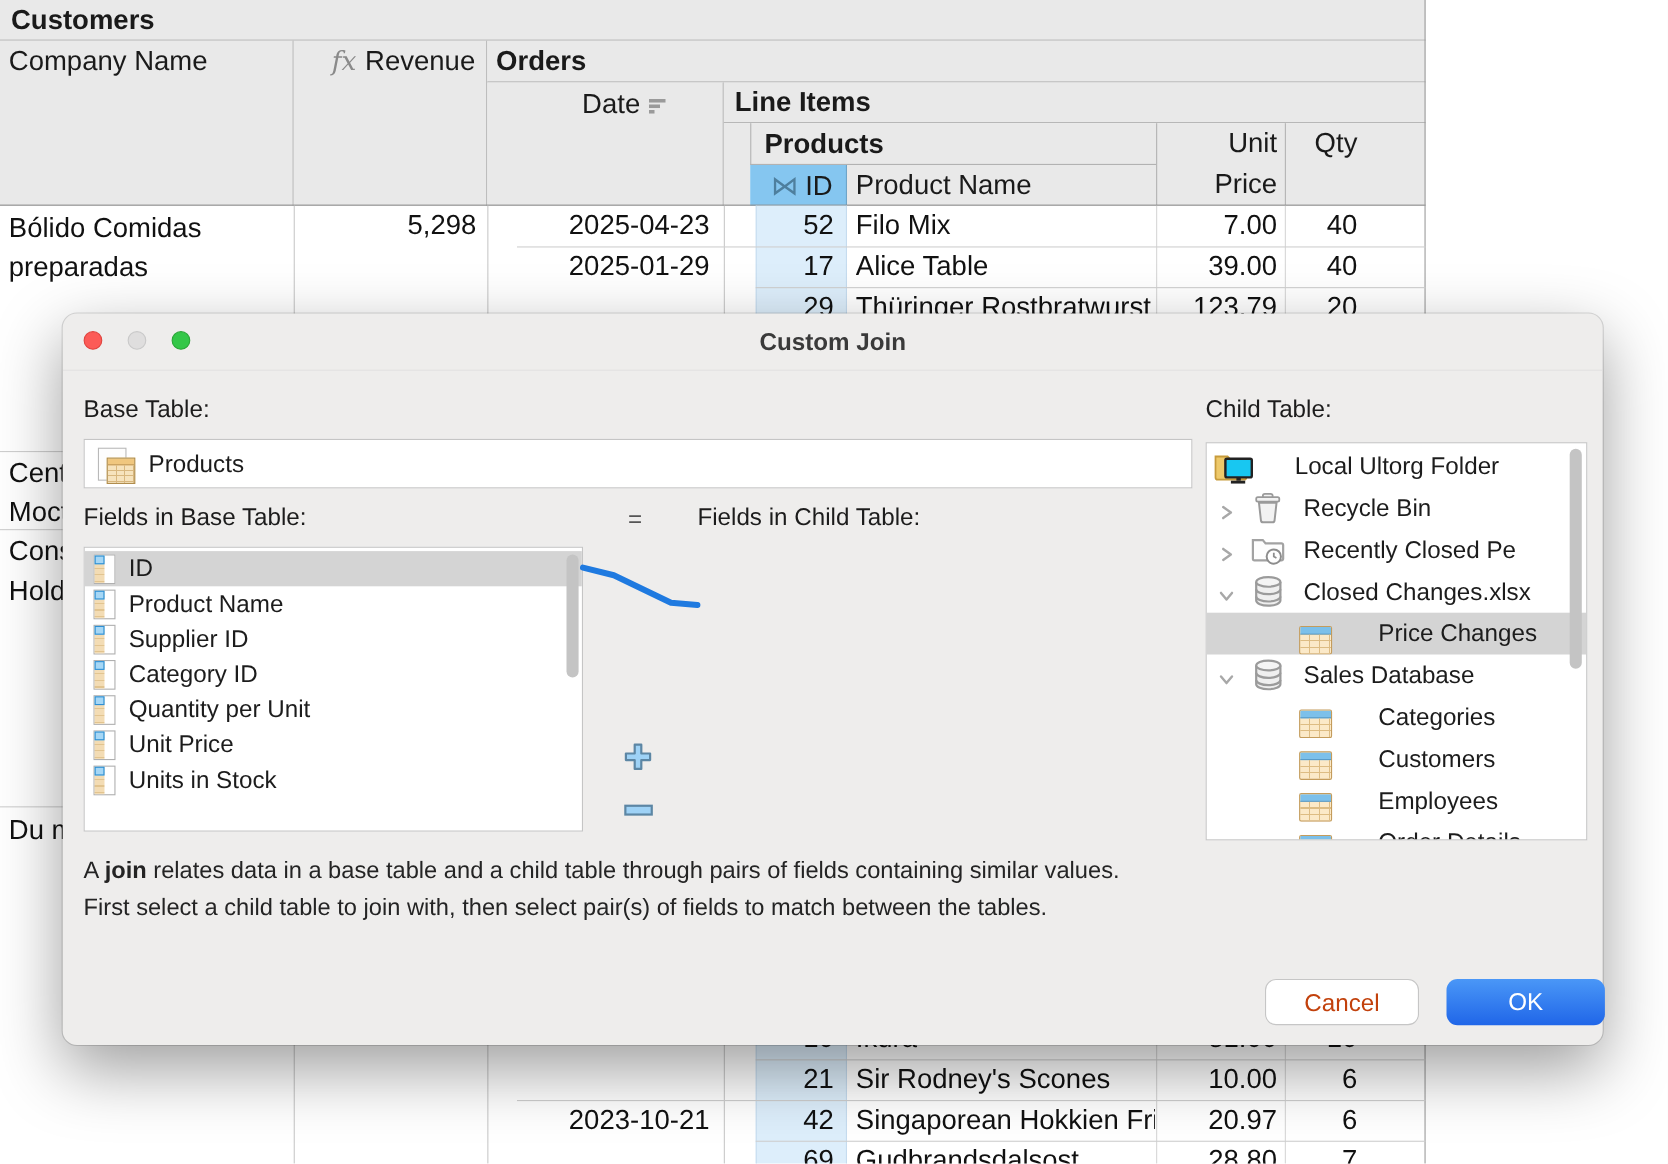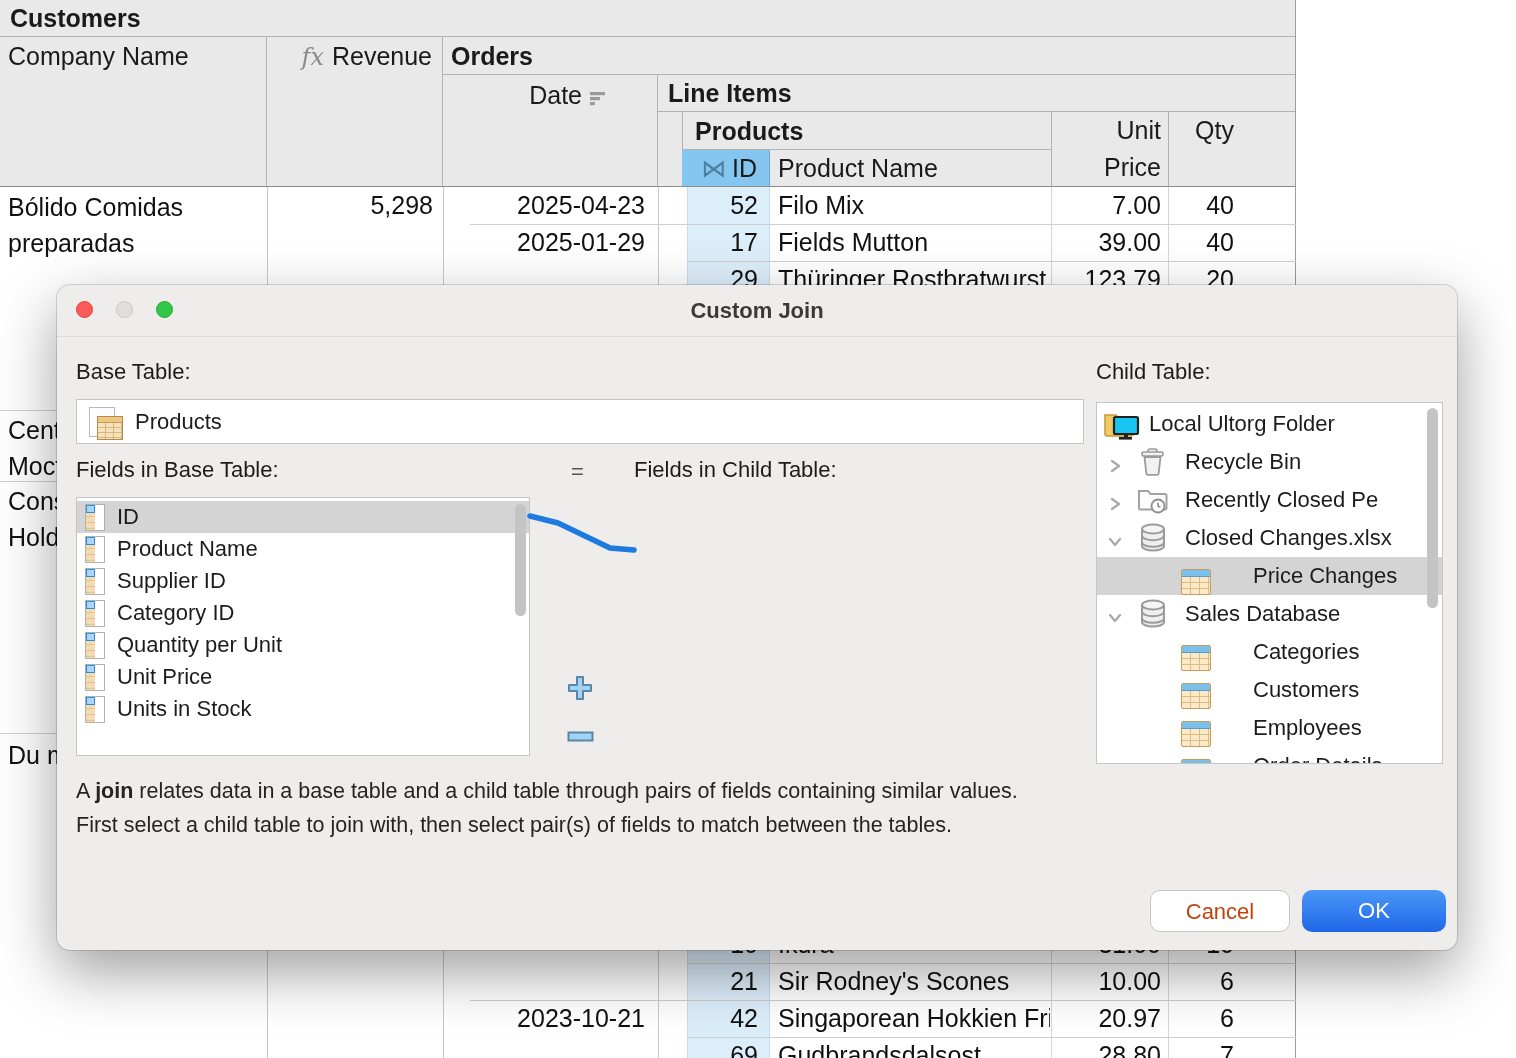--- a/index.html
+++ b/index.html
@@ -67,21 +67,21 @@
   .doc-icon .tbl{position:absolute;left:8px;top:9px;width:24px;height:22px;background:#f6e3bd;
          border:1px solid #b08d4e;overflow:hidden;}
   .doc-icon .tbl::before{content:'';position:absolute;top:0;left:0;right:0;height:5px;background:#f0c77f;
          border-bottom:1px solid #c49c5c;}
   .doc-icon .tbl::after{content:'';position:absolute;top:6px;left:0;right:0;bottom:0;
          background:repeating-linear-gradient(to right,transparent 0 7px,#d8b77f 7px 8px),
                     repeating-linear-gradient(to bottom,transparent 0 4px,#d8b77f 4px 5px);}
   
   .btn{position:absolute;height:42px;border-radius:10px;text-align:center;line-height:42px;cursor:default;}
   #btn-cancel{background:#fff;border:1px solid #c6c6c6;box-sizing:border-box;color:#c2410c;}
-  #btn-ok{background:linear-gradient(#4a97f7,#2066e8);color:#fff;}
+  #btn-ok{background:linear-gradient(#4a97f7,#2066e8);color:#fff;margin-left:13px;}
   .desc{position:absolute;left:19px;font-size:21.5px;color:#242424;white-space:nowrap;}
 </style>
 </head>
 <body>
 
 <div id="canvas">
 
   <div>
 
     <div class="hcell bold" style="left:0;top:0;width:1296px;height:37px;line-height:36px;padding-left:10px;border-bottom:1px solid #b2b2b2;">Customers</div>
@@ -134,21 +134,21 @@
     </div>
 
     <div class="dcell c-date" style="top:187px;">2025-04-23</div>
     <div class="dcell c-id" style="top:187px;">52</div>
     <div class="dcell c-name" style="top:187px;">Filo Mix</div>
     <div class="dcell c-price" style="top:187px;">7.00</div>
     <div class="dcell c-qty" style="top:187px;">40</div>
     <div class="hline" style="left:470px;top:224px;width:826px;"></div>
     <div class="dcell c-date" style="top:224px;">2025-01-29</div>
     <div class="dcell c-id" style="top:224px;">17</div>
-    <div class="dcell c-name" style="top:224px;">Fields Mutton</div>
+    <div class="dcell c-name" style="top:224px;">Alice Table</div>
     <div class="dcell c-price" style="top:224px;">39.00</div>
     <div class="dcell c-qty" style="top:224px;">40</div>
     <div class="hline" style="left:687px;top:261px;width:609px;"></div>
     <div class="dcell c-id" style="top:261px;">29</div>
     <div class="dcell c-name" style="top:261px;">Thüringer Rostbratwurst</div>
     <div class="dcell c-price" style="top:261px;">123.79</div>
     <div class="dcell c-qty" style="top:261px;">20</div>
 
     <div class="dcell c-id" style="top:926px;">10</div>
     <div class="dcell c-name" style="top:926px;">Ikura</div>
@@ -243,21 +243,21 @@
     <div class="panel" style="left:1039px;top:117px;width:347px;height:362px;padding-top:2px;">
       <div class="trow">
         <span class="t-ico" style="left:6px;top:3px;">
           <svg width="38" height="34">
               <path d="M2 7h11l3 3h12a2 2 0 0 1 2 2v14a2 2 0 0 1-2 2H4a2 2 0 0 1-2-2z" fill="#eec96a" stroke="#c79b3b" stroke-width="1.6"></path>
               <rect x="11" y="9" width="24" height="17" rx="1.5" fill="#18c7f1" stroke="#222" stroke-width="2.2"></rect>
               <rect x="21" y="26" width="4" height="3" fill="#222"></rect>
               <rect x="16" y="29" width="13" height="2.6" fill="#222"></rect>
             </svg>
         </span>
-          <span class="tlbl" style="margin-left:52px;">Local Ultorg Folder</span>
+          <span class="tlbl" style="margin-left:80px;">Local Ultorg Folder</span>
       </div>
       <div class="trow">
         <span class="chev"><svg width="16" height="16">
               <path d="M5 3l7 5-7 5" fill="none" stroke="#a8a8a8" stroke-width="2.2" stroke-linecap="round" stroke-linejoin="round"></path>
             </svg></span>
         <span class="t-ico" style="left:42px;top:4px;">
           <svg width="28" height="30">
               <rect x="9" y="2" width="9" height="4" rx="2" fill="#f2f2f2" stroke="#9a9a9a" stroke-width="1.6"></rect>
               <rect x="3" y="5" width="21" height="4" rx="1.5" fill="#f2f2f2" stroke="#9a9a9a" stroke-width="1.6"></rect>
               <path d="M5.5 10l1.8 16a2 2 0 0 0 2 1.8h8.4a2 2 0 0 0 2-1.8L21.5 10z" fill="#f2f2f2" stroke="#9a9a9a" stroke-width="1.8"></path>

